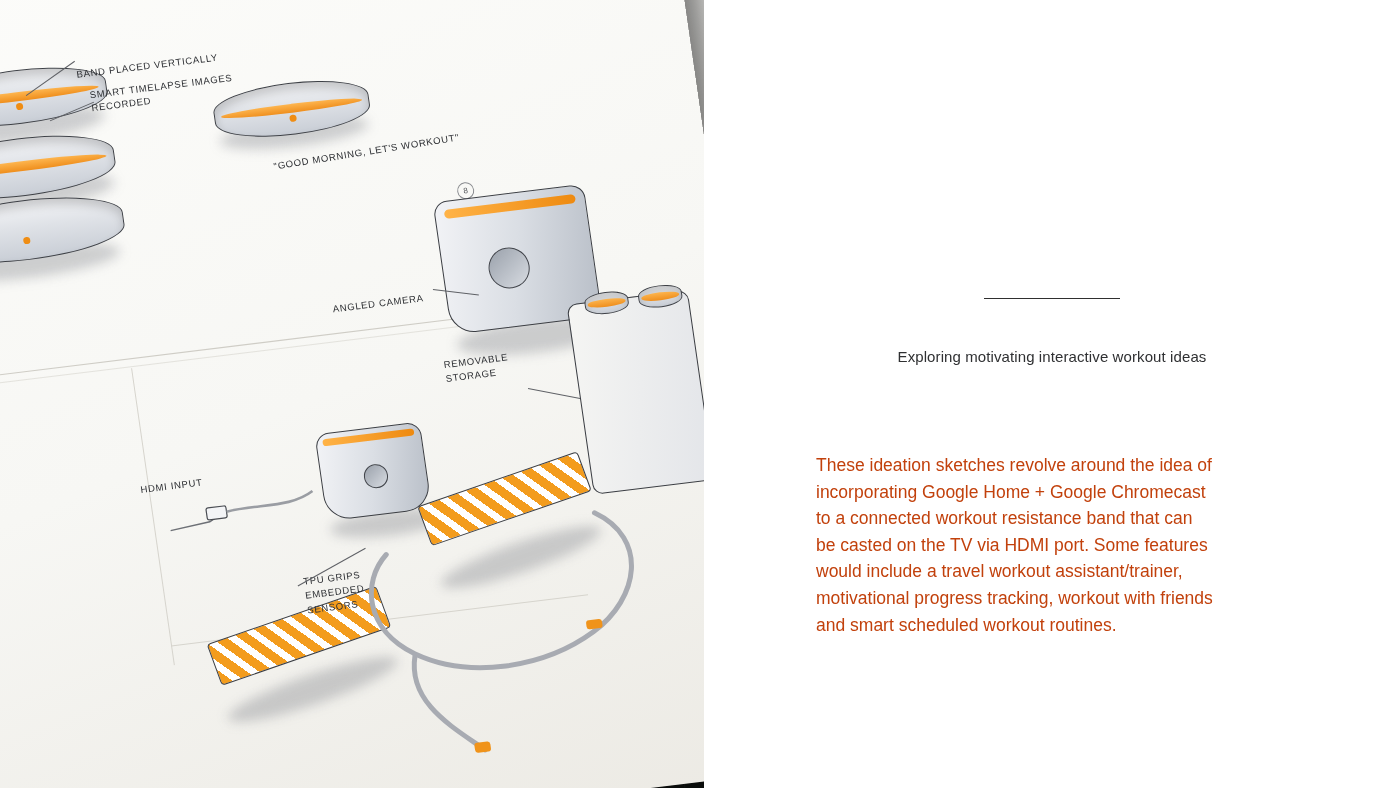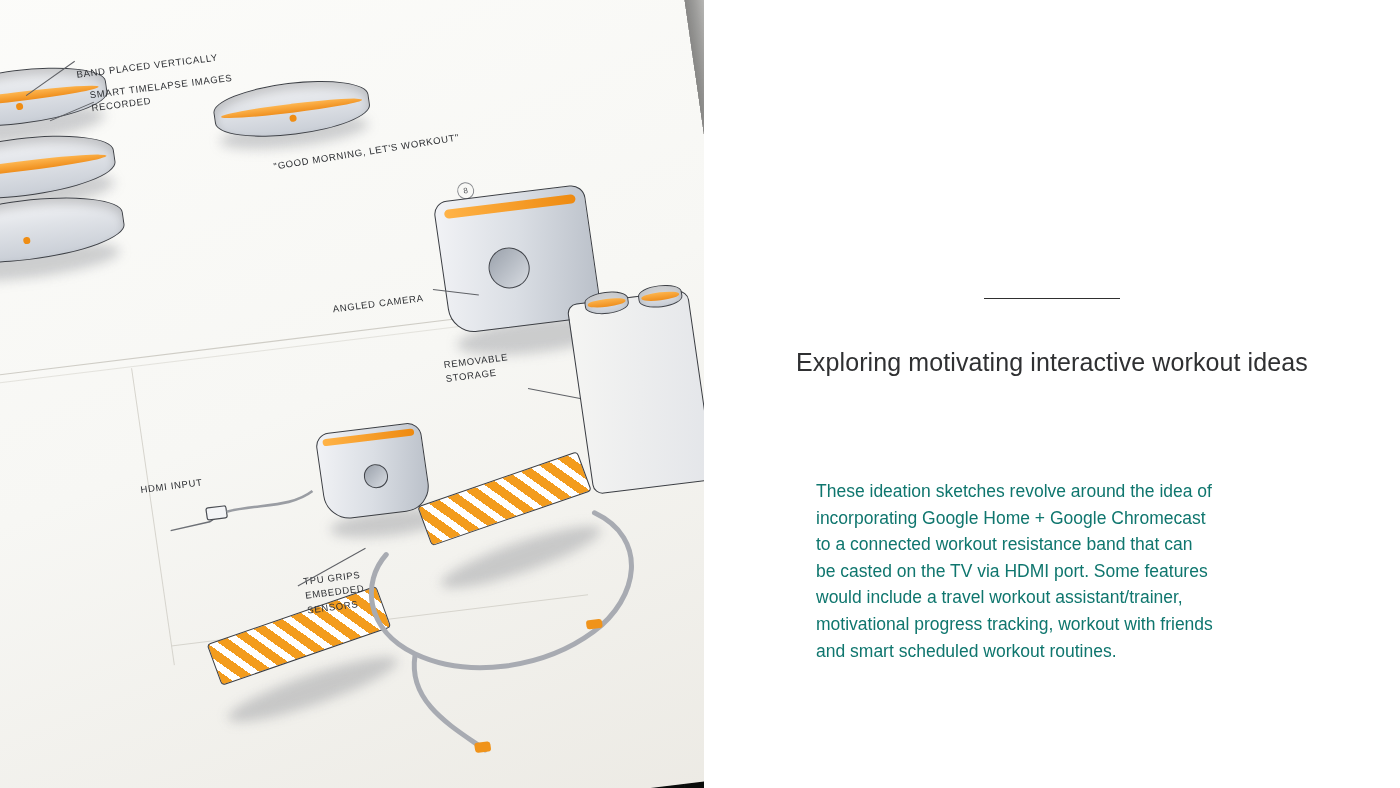--- a/index.html
+++ b/index.html
@@ -233,32 +233,32 @@
     transform: translateX(-50%);
     width: 136px;
     height: 1px;
     background: #2f2f2f;
   }
   .subheading {
     position: absolute;
     top: 348px;
     left: 0; right: 0;
     text-align: center;
-    font-size: 25px;
+    font-size: 15px;
     color: #2f3032;
     letter-spacing: .1px;
   }
   .body-copy {
     position: absolute;
-    top: 478px;
+    top: 452px;
     left: 112px;
     width: 510px;
     font-size: 17.5px;
     line-height: 1.52;
-    color: #0f766e;
+    color: #c2410c;
     white-space: pre-line;
   }
 </style>
 </head>
 <body>
 
 <div class="page">
 
   <div class="photo-pane">
     <div class="desk"></div>

